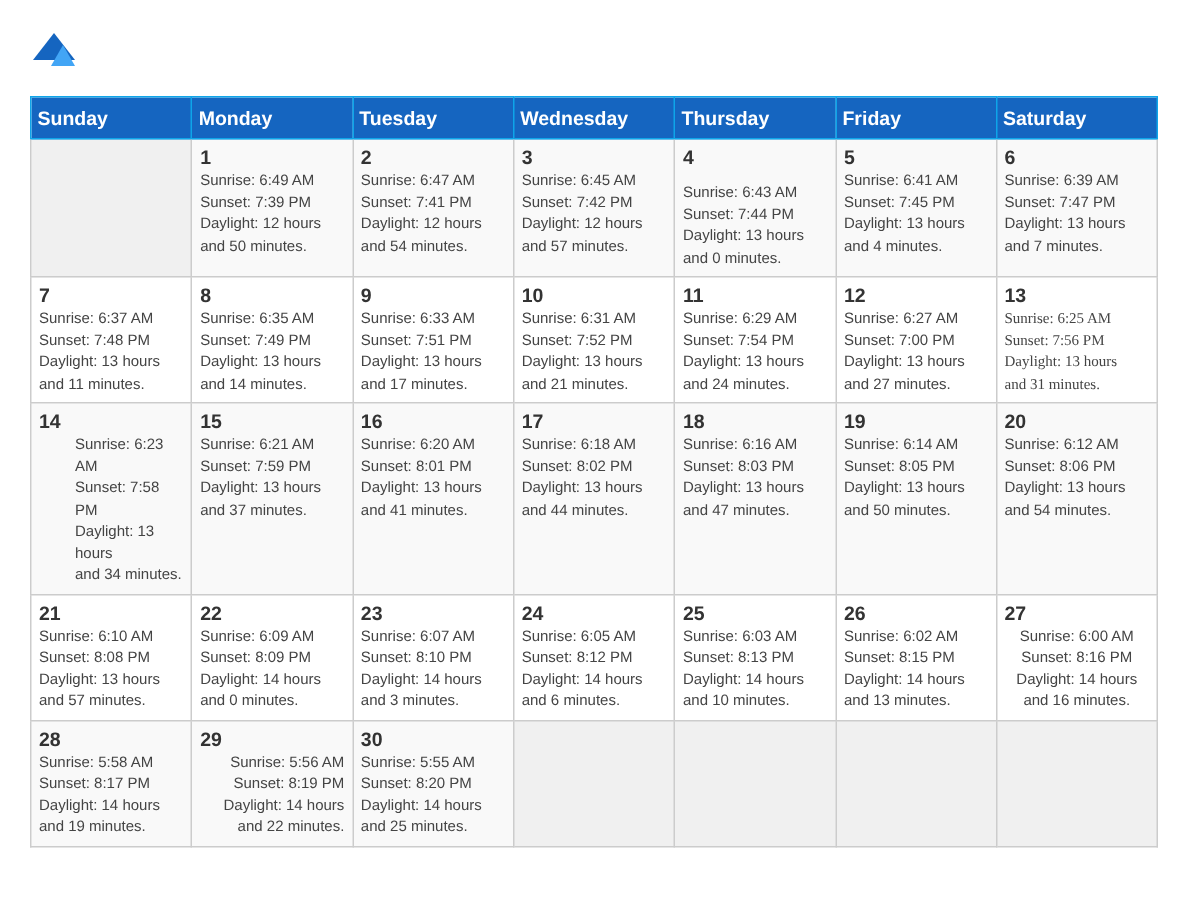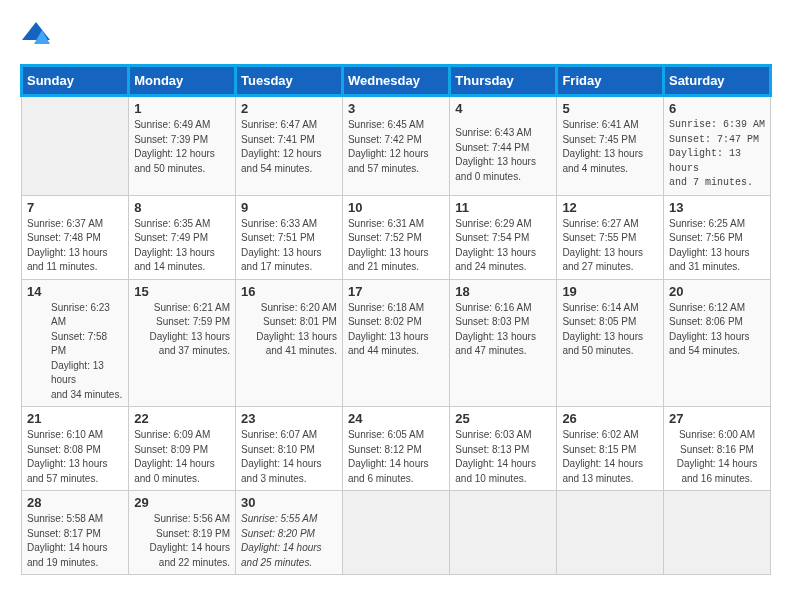--- a/index.html
+++ b/index.html
@@ -52,21 +52,21 @@
       border-collapse: collapse;
       font-size: 11px;
     }
     .calendar-table thead tr th {
       background-color: #1565c0;
       color: #fff;
       padding: 6px 4px;
       text-align: left;
       font-size: 13px;
       font-weight: bold;
-      border: 3px solid #0ea5e9;
+      border: 1px solid #0ea5e9;
       margin-left: 12px;
     }
     .calendar-table tbody tr td {
       border: 1px solid #ccc;
       vertical-align: top;
       padding: 4px 5px;
       width: 108px;
       min-height: 80px;
       background: #fff;
     }
@@ -154,21 +154,21 @@
         </td>
         <td>
           <span class="day-number">5</span>
           <div class="day-info" style="white-space: pre-line;">Sunrise: 6:41 AM
 Sunset: 7:45 PM
 Daylight: 13 hours
 and 4 minutes.</div>
         </td>
         <td>
           <span class="day-number">6</span>
-          <div class="day-info" style="white-space: pre-line; font-family: Liberation Mono, monospace;">Sunrise: 6:39 AM
+          <div class="day-info" style="white-space: pre-line;">Sunrise: 6:39 AM
 Sunset: 7:47 PM
 Daylight: 13 hours
 and 7 minutes.</div>
         </td>
       </tr>
       <tr>
         <td>
           <span class="day-number">7</span>
           <div class="day-info" style="white-space: pre-line;">Sunrise: 6:37 AM
 Sunset: 7:48 PM
@@ -199,50 +199,50 @@
         <td>
           <span class="day-number">11</span>
           <div class="day-info" style="white-space: pre-line;">Sunrise: 6:29 AM
 Sunset: 7:54 PM
 Daylight: 13 hours
 and 24 minutes.</div>
         </td>
         <td>
           <span class="day-number">12</span>
           <div class="day-info" style="white-space: pre-line;">Sunrise: 6:27 AM
-Sunset: 7:55 PM
+Sunset: 7:00 PM
 Daylight: 13 hours
 and 27 minutes.</div>
         </td>
         <td>
           <span class="day-number">13</span>
-          <div class="day-info" style="white-space: pre-line;">Sunrise: 6:25 AM
+          <div class="day-info" style="white-space: pre-line; font-family: Liberation Serif, serif;">Sunrise: 6:25 AM
 Sunset: 7:56 PM
 Daylight: 13 hours
 and 31 minutes.</div>
         </td>
       </tr>
       <tr>
         <td>
           <span class="day-number">14</span>
           <div class="day-info" style="white-space: pre-line; margin-left: 24px;">Sunrise: 6:23 AM
 Sunset: 7:58 PM
 Daylight: 13 hours
 and 34 minutes.</div>
         </td>
         <td>
           <span class="day-number">15</span>
-          <div class="day-info" style="white-space: pre-line; text-align: right;">Sunrise: 6:21 AM
+          <div class="day-info" style="white-space: pre-line;">Sunrise: 6:21 AM
 Sunset: 7:59 PM
 Daylight: 13 hours
 and 37 minutes.</div>
         </td>
         <td>
           <span class="day-number">16</span>
-          <div class="day-info" style="white-space: pre-line; text-align: right;">Sunrise: 6:20 AM
+          <div class="day-info" style="white-space: pre-line;">Sunrise: 6:20 AM
 Sunset: 8:01 PM
 Daylight: 13 hours
 and 41 minutes.</div>
         </td>
         <td>
           <span class="day-number">17</span>
           <div class="day-info" style="white-space: pre-line;">Sunrise: 6:18 AM
 Sunset: 8:02 PM
 Daylight: 13 hours
 and 44 minutes.</div>
@@ -330,21 +330,21 @@
         </td>
         <td>
           <span class="day-number">29</span>
           <div class="day-info" style="white-space: pre-line; text-align: right;">Sunrise: 5:56 AM
 Sunset: 8:19 PM
 Daylight: 14 hours
 and 22 minutes.</div>
         </td>
         <td>
           <span class="day-number">30</span>
-          <div class="day-info" style="white-space: pre-line; font-style: italic;">Sunrise: 5:55 AM
+          <div class="day-info" style="white-space: pre-line;">Sunrise: 5:55 AM
 Sunset: 8:20 PM
 Daylight: 14 hours
 and 25 minutes.</div>
         </td>
         <td class="empty"></td>
         <td class="empty"></td>
         <td class="empty"></td>
         <td class="empty"></td>
       </tr>
     </tbody>

